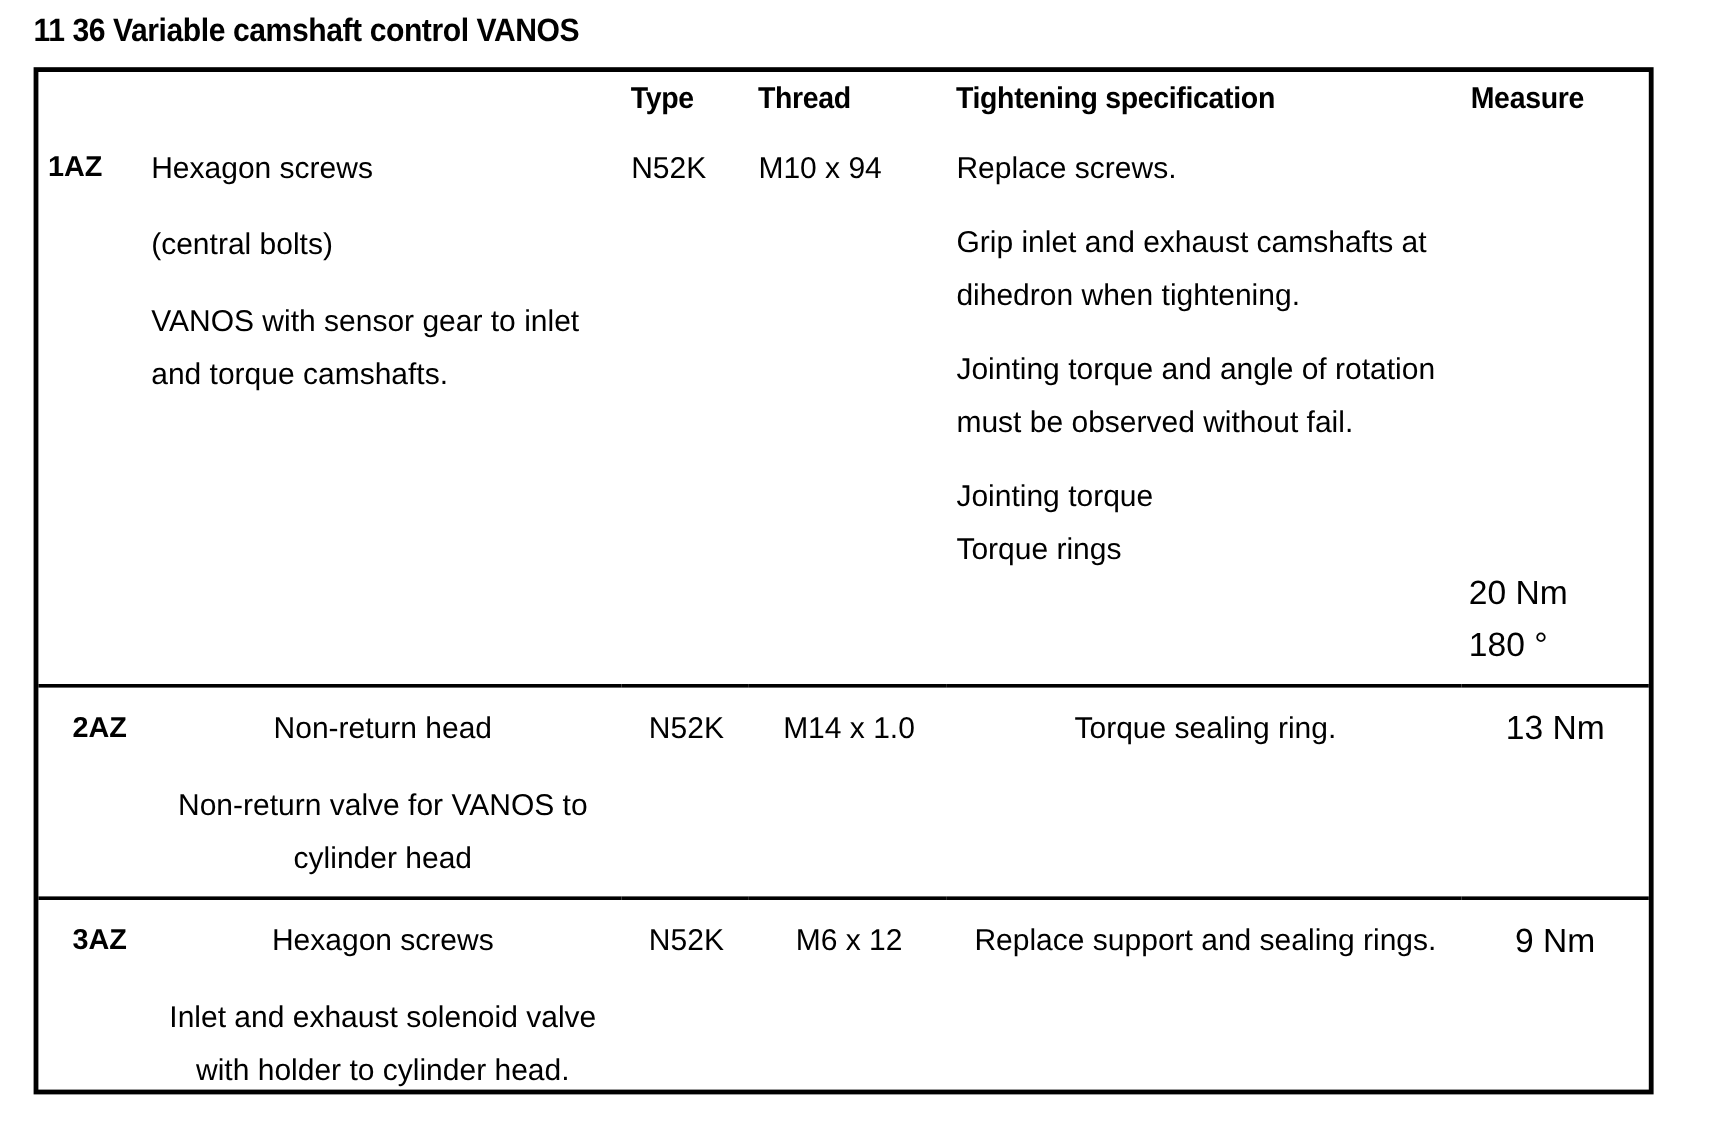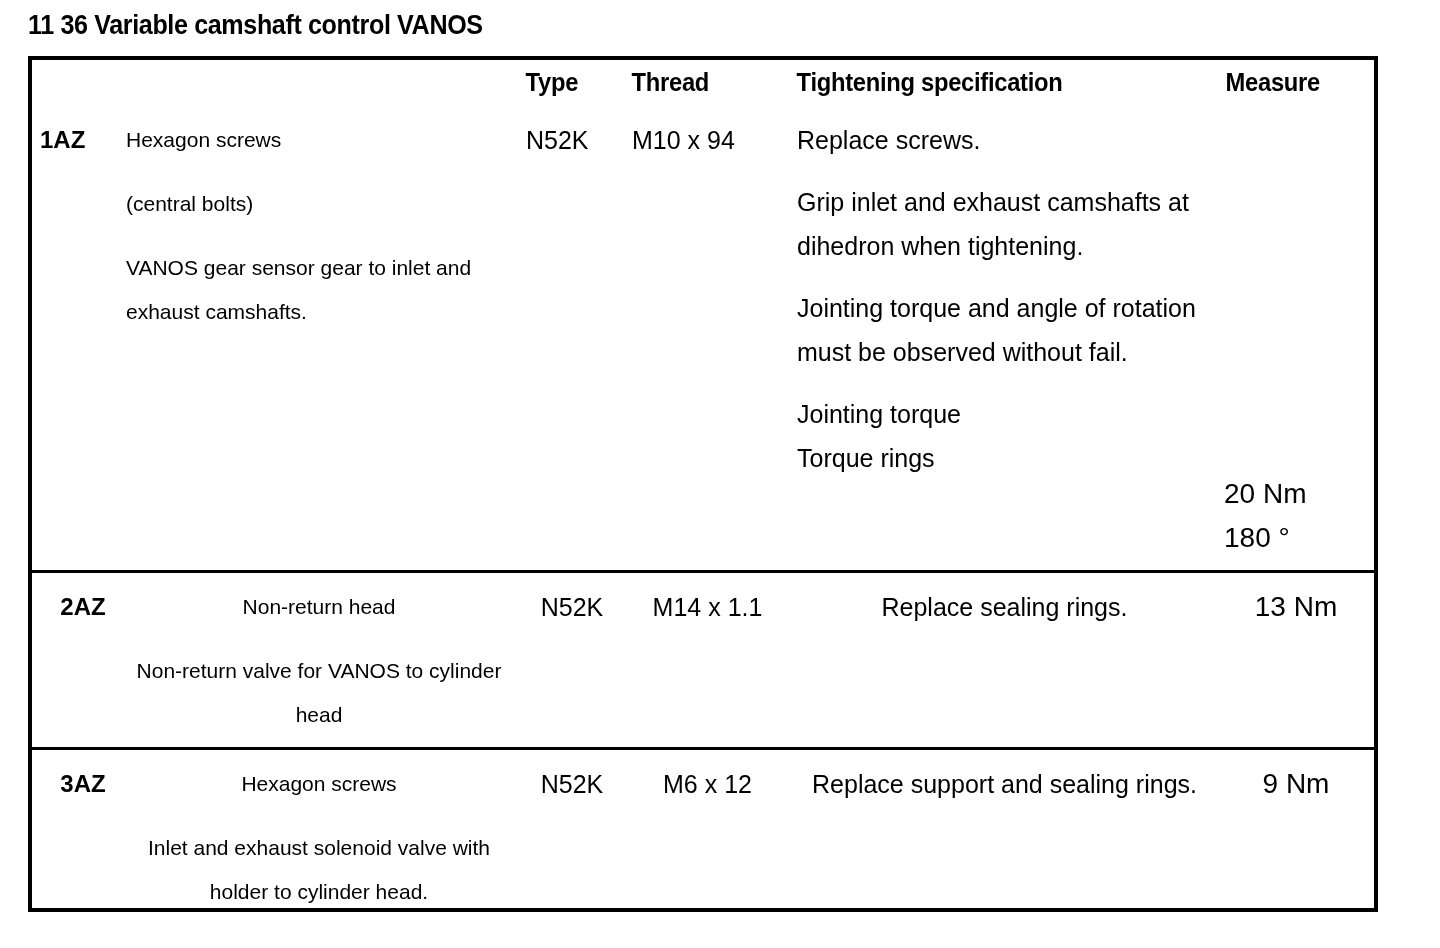--- a/index.html
+++ b/index.html
@@ -119,21 +119,21 @@
     line-height: 44px;
     white-space: nowrap;
     font-weight: bold;
   }
   .item-desc {
     flex: 1 1 auto;
     min-width: 0;
   }
   .item-desc p {
     margin: 0 0 20px 0;
-    font-size: 21px;
+    font-size: 25px;
     line-height: 44px;
   }
   .item-desc p:last-child { margin-bottom: 0; }
 
   .plain-val {
     font-size: 25px;
     line-height: 44px;
     white-space: nowrap;
   }
 
@@ -200,21 +200,21 @@
       <tbody>
 
         <tr class="row-body">
           <td class="col-item">
             <div class="cell-pad">
               <div class="item-cell">
                 <div class="item-id">1AZ</div>
                 <div class="item-desc">
                   <p>Hexagon screws</p>
                   <p>(central bolts)</p>
-                  <p>VANOS gear sensor gear to inlet and exhaust camshafts.</p>
+                  <p>VANOS with sensor gear to inlet and torque camshafts.</p>
                 </div>
               </div>
             </div>
           </td>
           <td class="col-type">
             <div class="cell-pad">
               <span class="plain-val">N52K</span>
             </div>
           </td>
           <td class="col-thread">
@@ -256,27 +256,27 @@
               </div>
             </div>
           </td>
           <td class="col-type">
             <div class="cell-pad">
               <span class="plain-val">N52K</span>
             </div>
           </td>
           <td class="col-thread">
             <div class="cell-pad">
-              <span class="plain-val">M14 x 1.1</span>
+              <span class="plain-val">M14 x 1.0</span>
             </div>
           </td>
           <td class="col-spec">
             <div class="cell-pad">
               <div class="spec-block">
-                <p>Replace sealing rings.</p>
+                <p>Torque sealing ring.</p>
               </div>
             </div>
           </td>
           <td class="col-measure">
             <div class="cell-pad">
               <div class="measure-block">
                 <p>13 Nm</p>
               </div>
             </div>
           </td>

